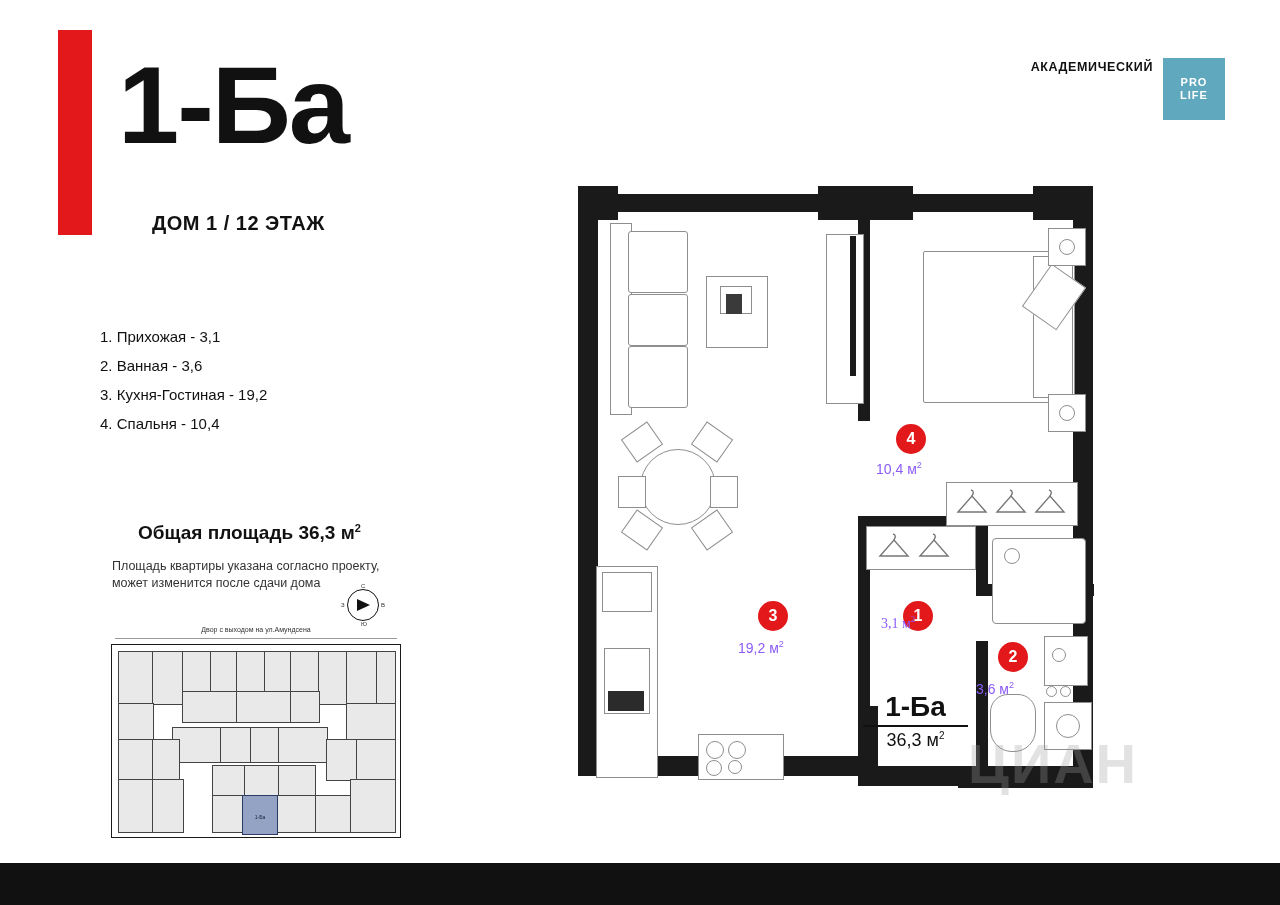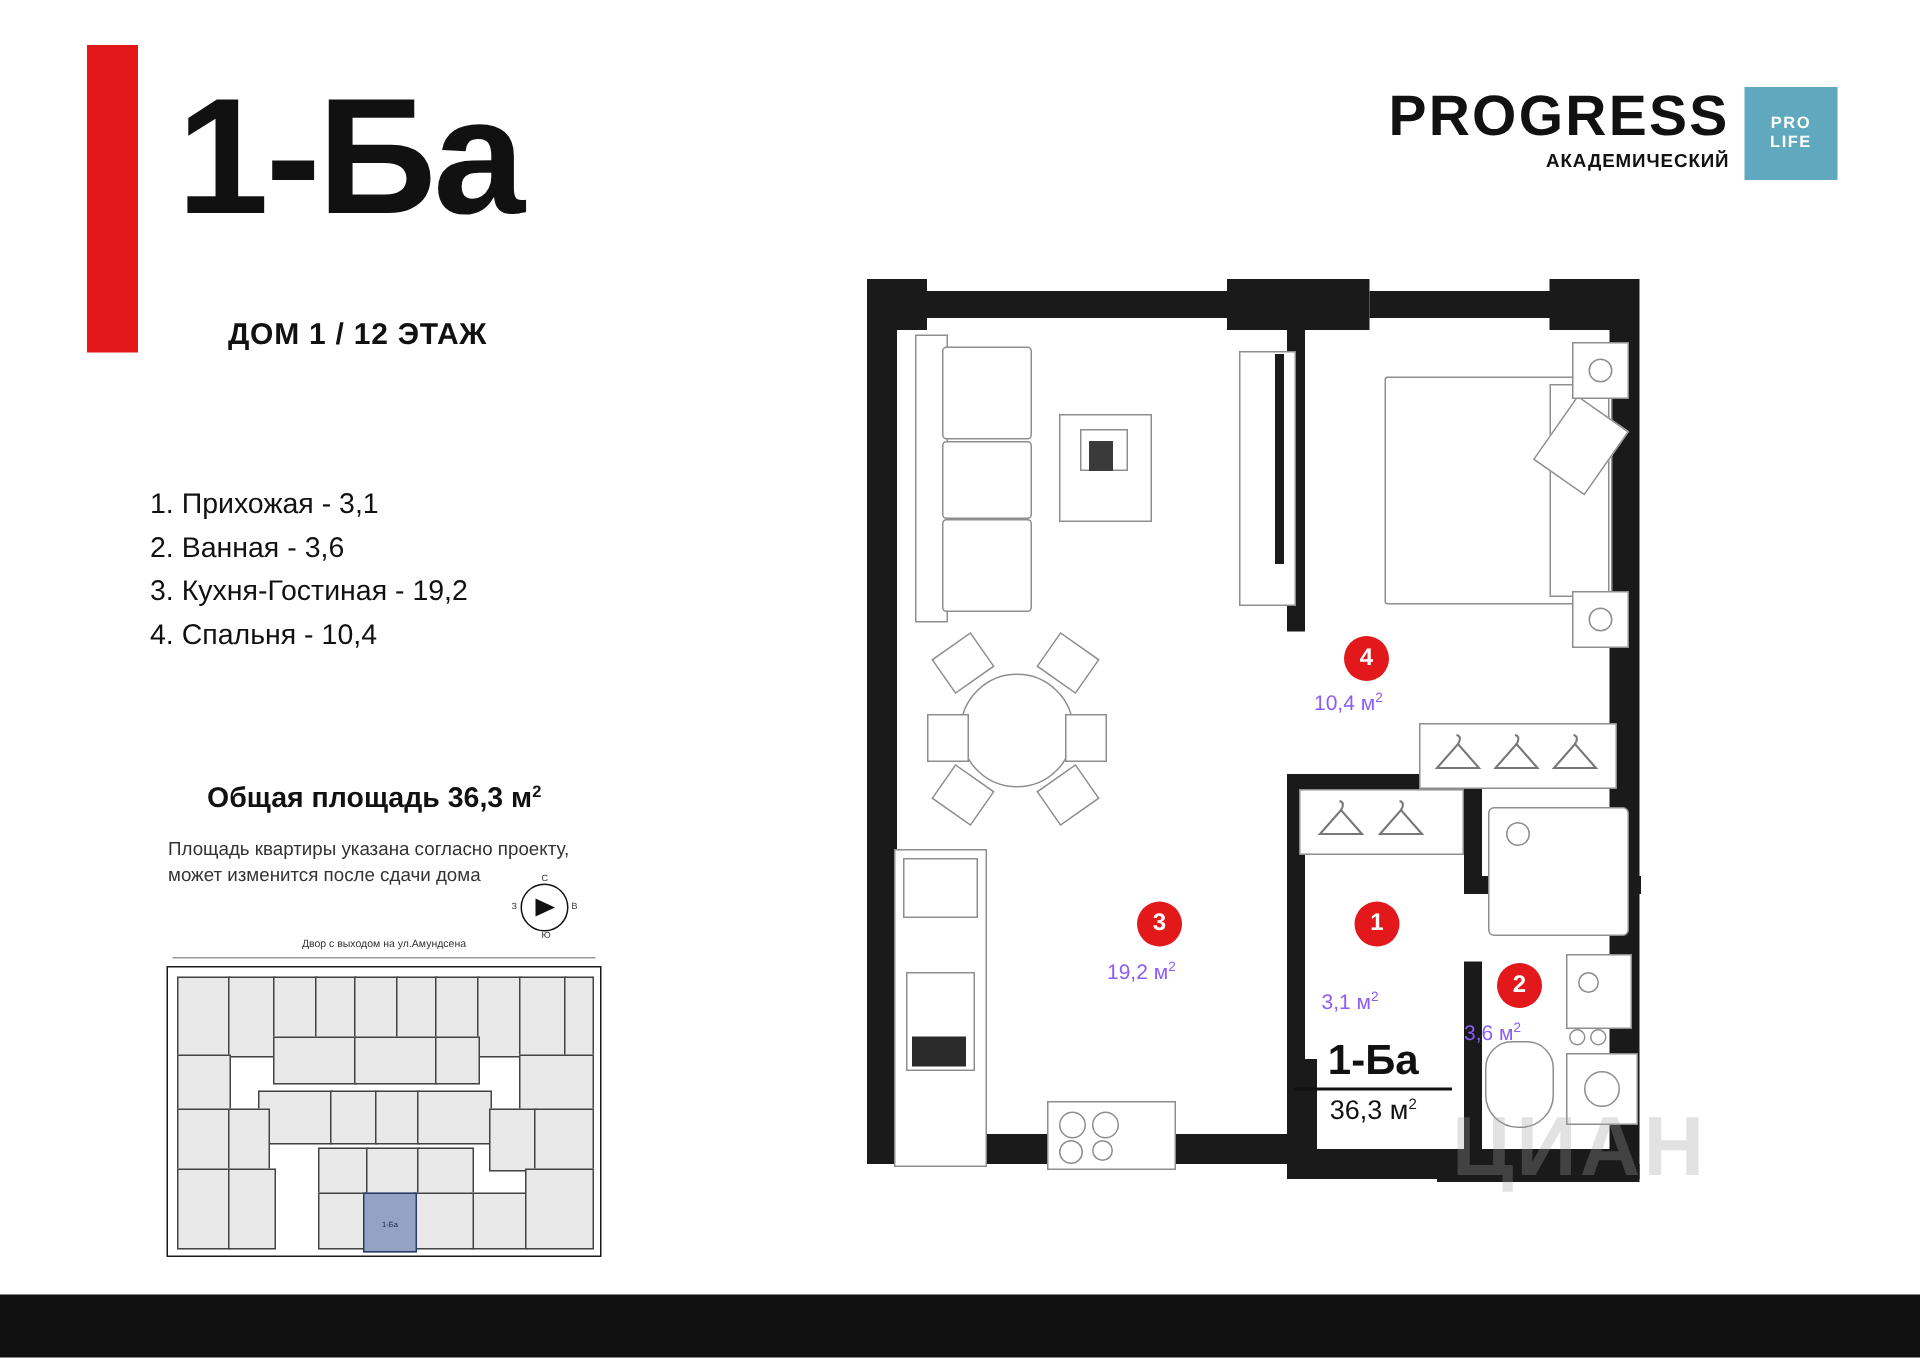--- a/index.html
+++ b/index.html
@@ -55,21 +55,21 @@
     top: 212px;
     font-size: 20px;
     font-weight: 700;
     letter-spacing: 0.5px;
     color: #111111;
   }
   .room-list {
     position: absolute;
     left: 100px;
     top: 322px;
-    font-size: 19px;
+    font-size: 15px;
     line-height: 29px;
     color: #111111;
   }
   .total-area {
     position: absolute;
     left: 138px;
     top: 522px;
     font-size: 19px;
     font-weight: 700;
   }
@@ -379,21 +379,20 @@
       <div class="cell" style="left:164px; top:150px; width:38px; height:36px;"></div>
 
       <div class="hl" style="left:130px; top:150px; width:34px; height:38px;">
         <div class="hl-text">1-Ба</div>
       </div>
     </div>
   </div>
 
   <div class="logo">
     <div class="logo-text">
-      <div class="logo-word">PROGRESS</div>
       <div class="logo-sub">АКАДЕМИЧЕСКИЙ</div>
     </div>
     <div class="logo-badge">
       <span>PRO</span>
       <span>LIFE</span>
     </div>
   </div>
 
   <div class="plan">
 
@@ -495,21 +494,21 @@
     <div class="marker-area" style="left:298px; top:274px;">
       <span>10,4 м</span><sup>2</sup>
     </div>
 
     <div class="marker" style="left:180px; top:415px;">3</div>
     <div class="marker-area" style="left:160px; top:453px;">
       <span>19,2 м</span><sup>2</sup>
     </div>
 
     <div class="marker" style="left:325px; top:415px;">1</div>
-    <div class="marker-area" style="left:303px; top:473px;">
+    <div class="marker-area" style="left:303px; top:428px;font-family:Liberation Serif, serif;">
       <span>3,1 м</span><sup>2</sup>
     </div>
 
     <div class="marker" style="left:420px; top:456px;">2</div>
     <div class="marker-area" style="left:398px; top:494px;">
       <span>3,6 м</span><sup>2</sup>
     </div>
 
     <div class="plan-summary">
       <div class="name">1-Ба</div>

